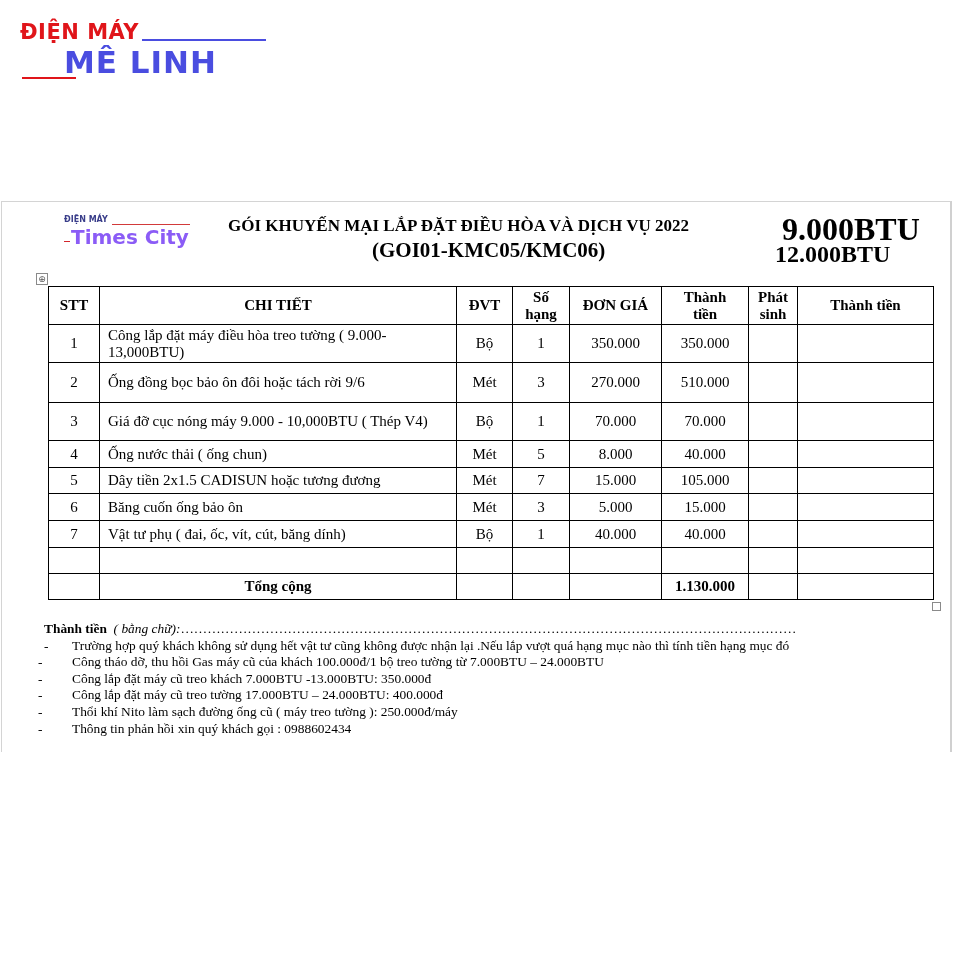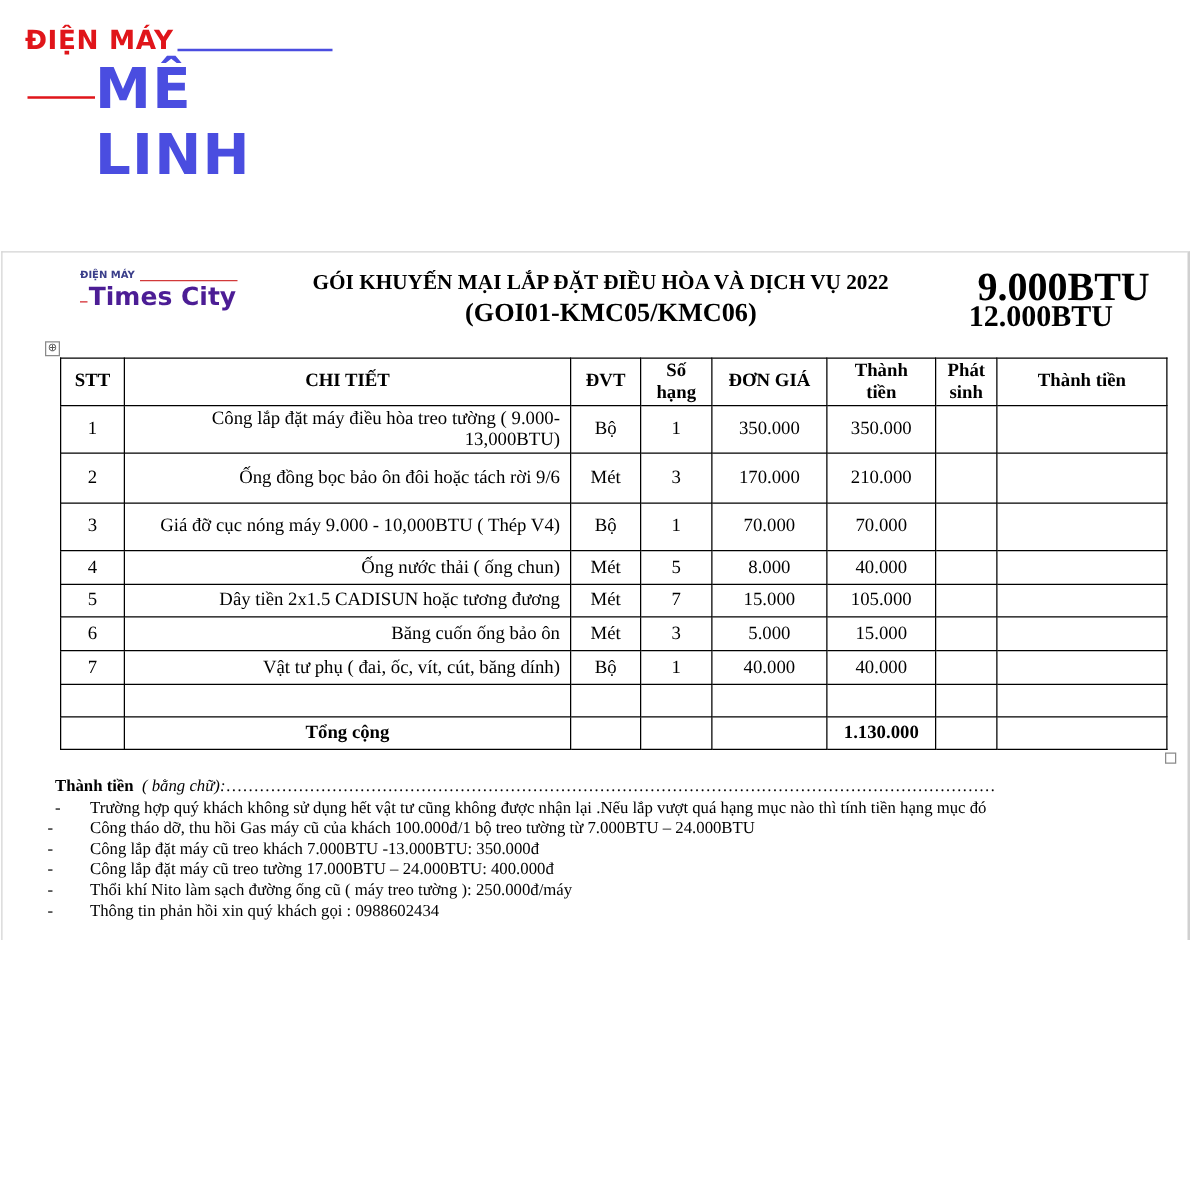--- a/index.html
+++ b/index.html
@@ -3,43 +3,43 @@
 <meta charset="utf-8">
 <style>
   html, body { margin:0; padding:0; }
   body { width:953px; height:953px; background:#ffffff; position:relative; overflow:hidden; font-family:"Liberation Serif", serif; color:#000; }
 
   
   .brand { position:absolute; left:20px; top:20px; width:260px; height:70px; }
   .brand .l1 { position:absolute; left:0; top:0; font-family:"DejaVu Sans", sans-serif; font-weight:bold; font-size:21px; color:#e0151a; letter-spacing:0.5px; }
   .brand .line1 { position:absolute; left:122px; top:19px; width:124px; height:2px; background:#4a4de0; }
   .brand .line2 { position:absolute; left:2px; top:57px; width:54px; height:2px; background:#e0151a; }
-  .brand .l2 { position:absolute; left:56px; top:24px; font-family:"DejaVu Sans", sans-serif; font-weight:bold; font-size:45px; color:#4a4de0; letter-spacing:1px; }
+  .brand .l2 { position:absolute; left:44px; top:24px; font-family:"DejaVu Sans", sans-serif; font-weight:bold; font-size:31px; color:#4a4de0; letter-spacing:1px; }
 
   
   .page { position:absolute; left:1px; top:201px; width:948px; height:550px; border-left:1px solid #d4d4d4; border-top:1px solid #d4d4d4; border-right:2px solid #d0d0d0; background:#fff; }
 
   .tc-logo { position:absolute; left:64px; top:215px; width:130px; height:40px; }
   .tc-logo .small { position:absolute; left:0; top:0; font-family:"DejaVu Sans", sans-serif; font-weight:bold; font-size:8px; color:#3a3e8a; }
   .tc-logo .rule { position:absolute; left:48px; top:9px; width:78px; height:1px; background:#d23a3a; }
-  .tc-logo .big { position:absolute; left:0; top:10px; font-family:"DejaVu Sans", sans-serif; font-weight:bold; font-size:20px; color:#4c1d95; }
+  .tc-logo .big { position:absolute; left:0; top:10px; font-family:"DejaVu Sans", sans-serif; font-weight:bold; font-size:20px; color:#8b5cf6; }
   .tc-logo .big .u { display:inline-block; width:6px; border-bottom:1px solid #d3262c; margin-right:1px; vertical-align:2px; }
 
-  .title1 { position:absolute; left:250px; top:216px; font-weight:bold; font-size:17px; white-space:nowrap; }
+  .title1 { position:absolute; left:228px; top:216px; font-weight:bold; font-size:17px; white-space:nowrap; }
   .title2 { position:absolute; left:372px; top:238px; font-weight:bold; font-size:21px; white-space:nowrap; }
   .btu1 { position:absolute; left:782px; top:211px; font-weight:bold; font-size:32px; white-space:nowrap; }
   .btu2 { position:absolute; left:775px; top:241px; font-weight:bold; font-size:24px; white-space:nowrap; }
 
   .move-handle { position:absolute; left:36px; top:273px; width:10px; height:10px; border:1px solid #8a8a8a; font-size:9px; line-height:10px; text-align:center; color:#555; font-family:"DejaVu Sans", sans-serif; }
   .resize-handle { position:absolute; left:932px; top:602px; width:7px; height:7px; border:1px solid #8a8a8a; }
 
   table.items { position:absolute; left:48px; top:286px; border-collapse:collapse; font-size:15px;border-radius:28px; }
   table.items td, table.items th { border:1px solid #000; padding:0 8px; text-align:center; vertical-align:middle; }
   table.items th { font-weight:bold; line-height:17px; }
-  table.items td.desc { text-align:right; line-height:17px; }
+  table.items td.desc { text-align:left; line-height:17px; }
   table.items td.bold { font-weight:bold;margin-top:21px; }
 
   .notes { position:absolute; left:38px; top:621px; font-size:13.4px; line-height:16.6px; }
   .notes .sum { padding-left:6px; white-space:nowrap; }
   .notes .sum b { font-weight:bold; }
   .notes .sum i { font-style:italic; }
   .notes .item { position:relative; white-space:nowrap; }
   .notes .item .dash { position:absolute; left:0; }
   .notes .item .txt { padding-left:34px; }
 </style>
@@ -88,22 +88,22 @@
     <td>350.000</td>
     <td>350.000</td>
     <td></td>
     <td></td>
   </tr>
   <tr style="height:40px">
     <td>2</td>
     <td class="desc">Ống đồng bọc bảo ôn đôi hoặc tách rời 9/6</td>
     <td>Mét</td>
     <td>3</td>
-    <td>170.000</td>
-    <td>210.000</td>
+    <td>270.000</td>
+    <td>510.000</td>
     <td></td>
     <td></td>
   </tr>
   <tr style="height:38px">
     <td>3</td>
     <td class="desc">Giá đỡ cục nóng máy 9.000 - 10,000BTU  ( Thép V4)</td>
     <td>Bộ</td>
     <td>1</td>
     <td>70.000</td>
     <td>70.000</td>

